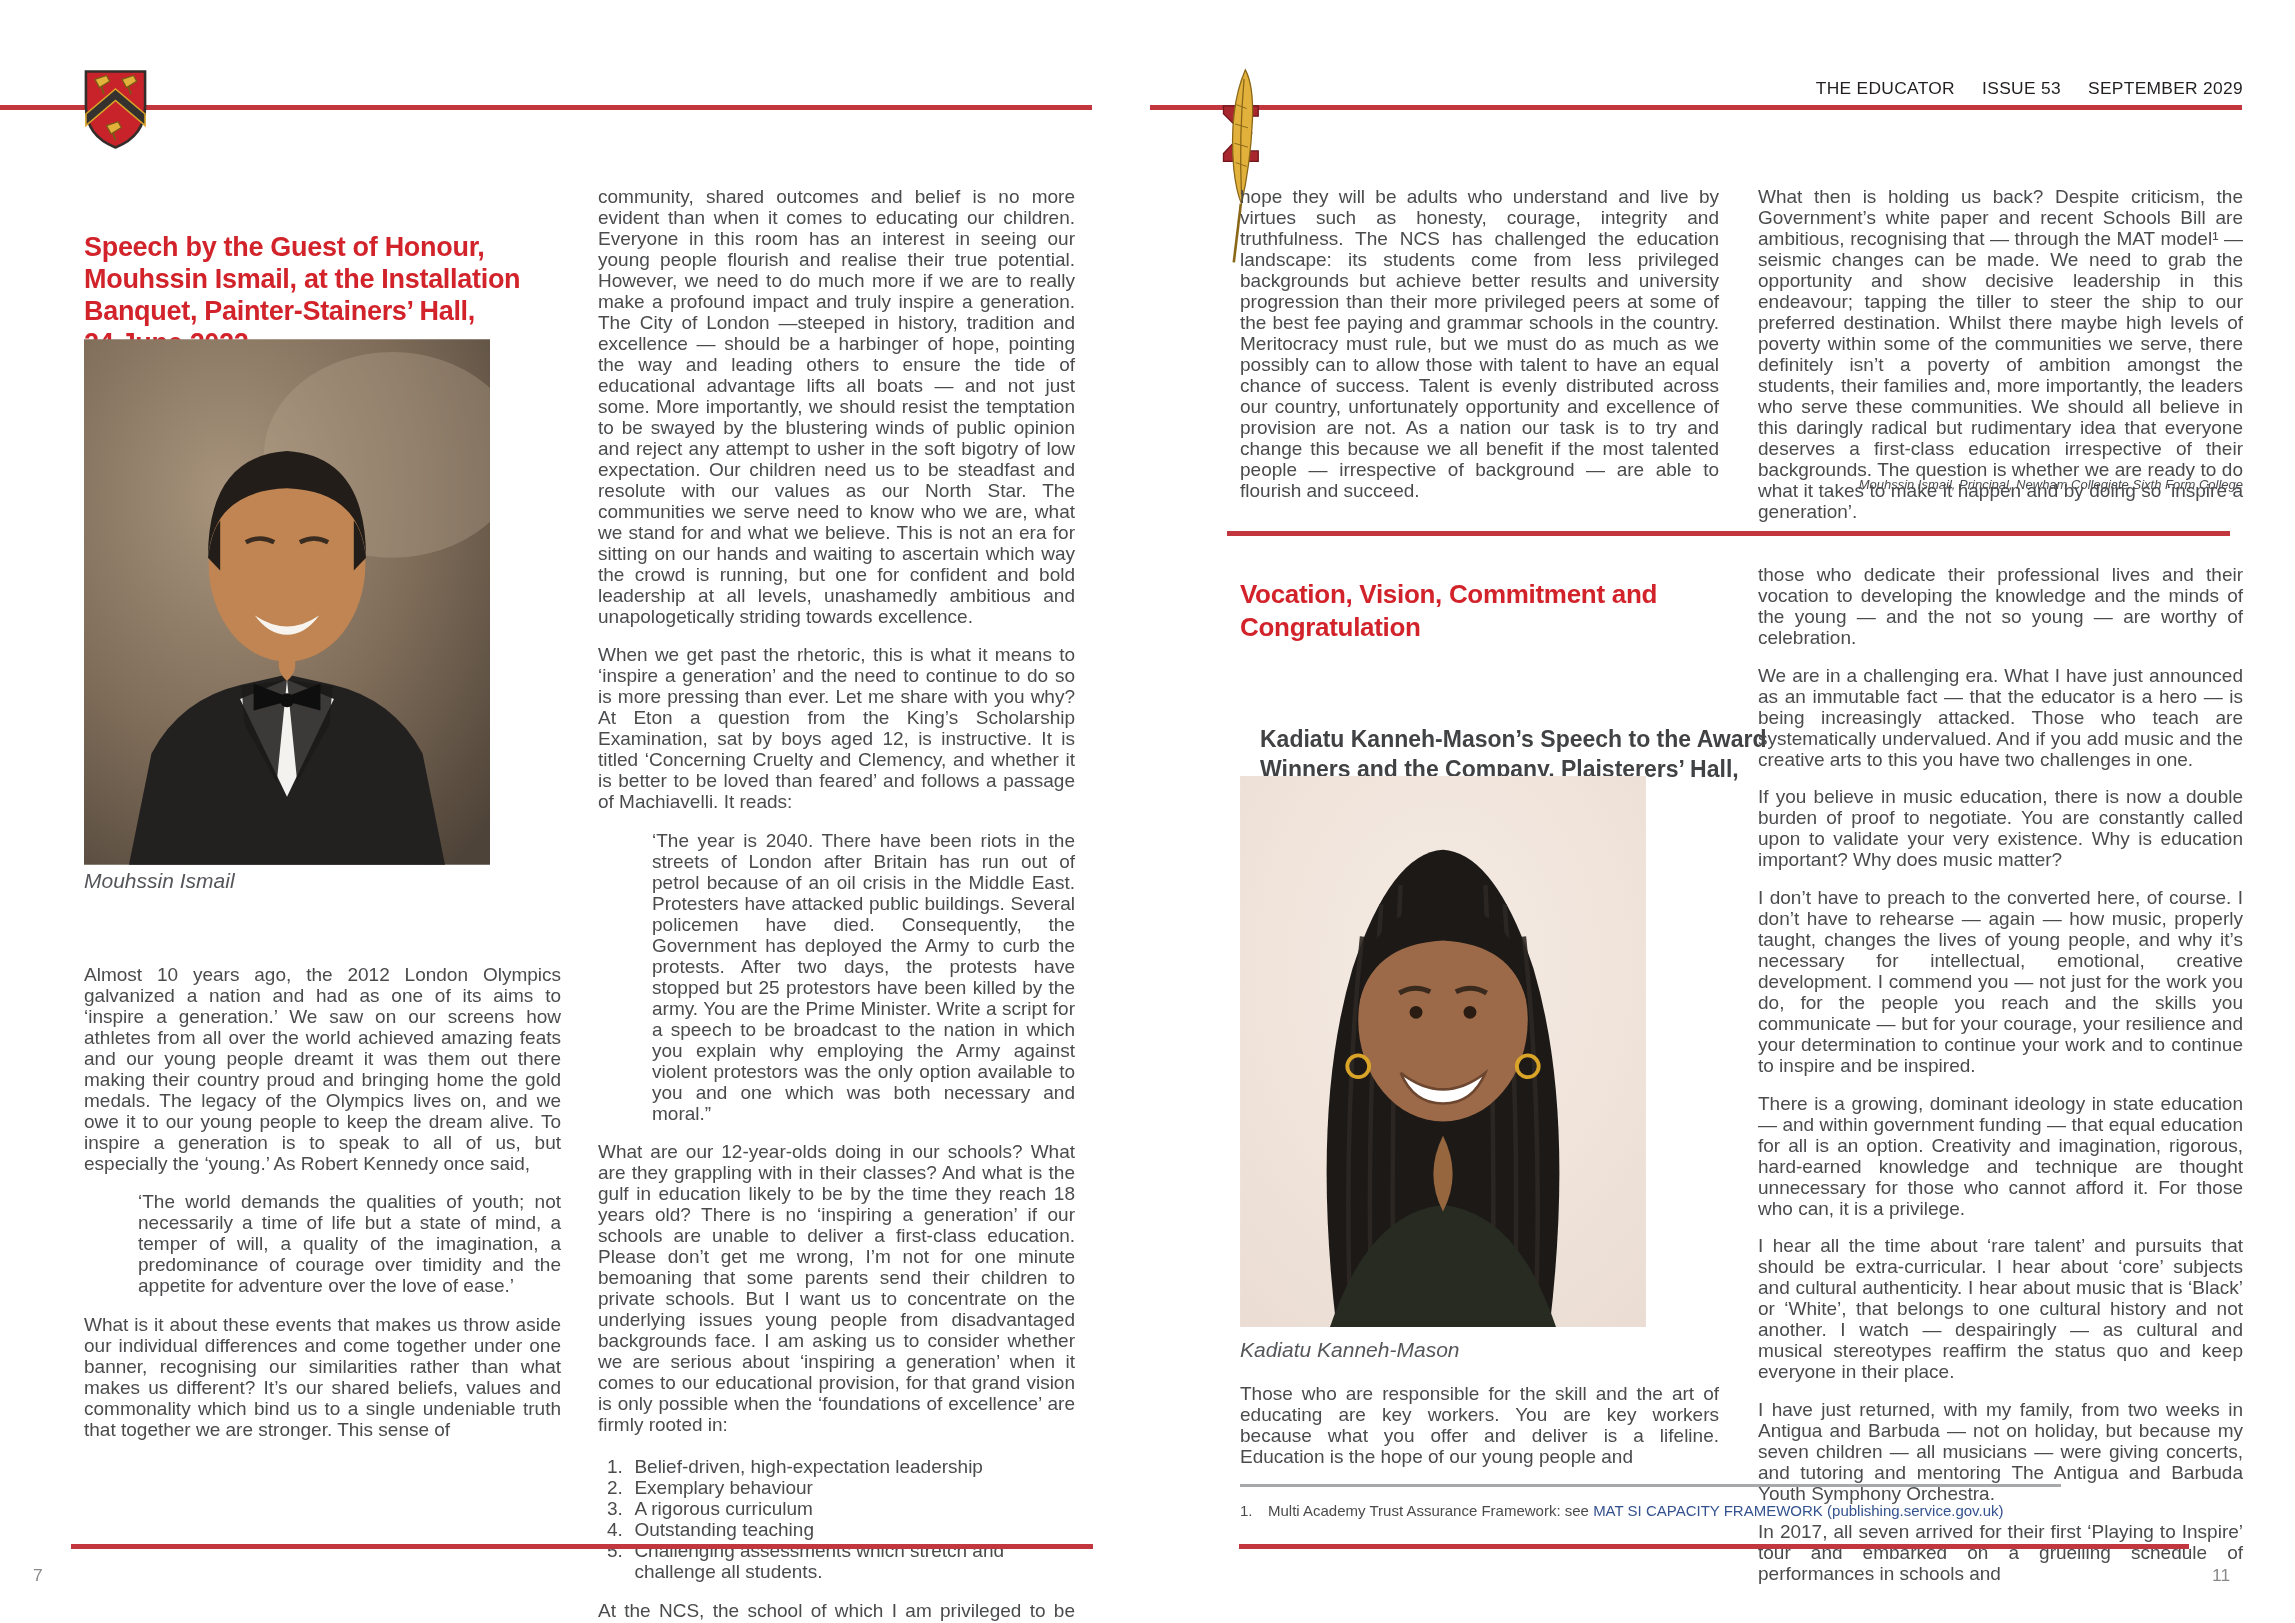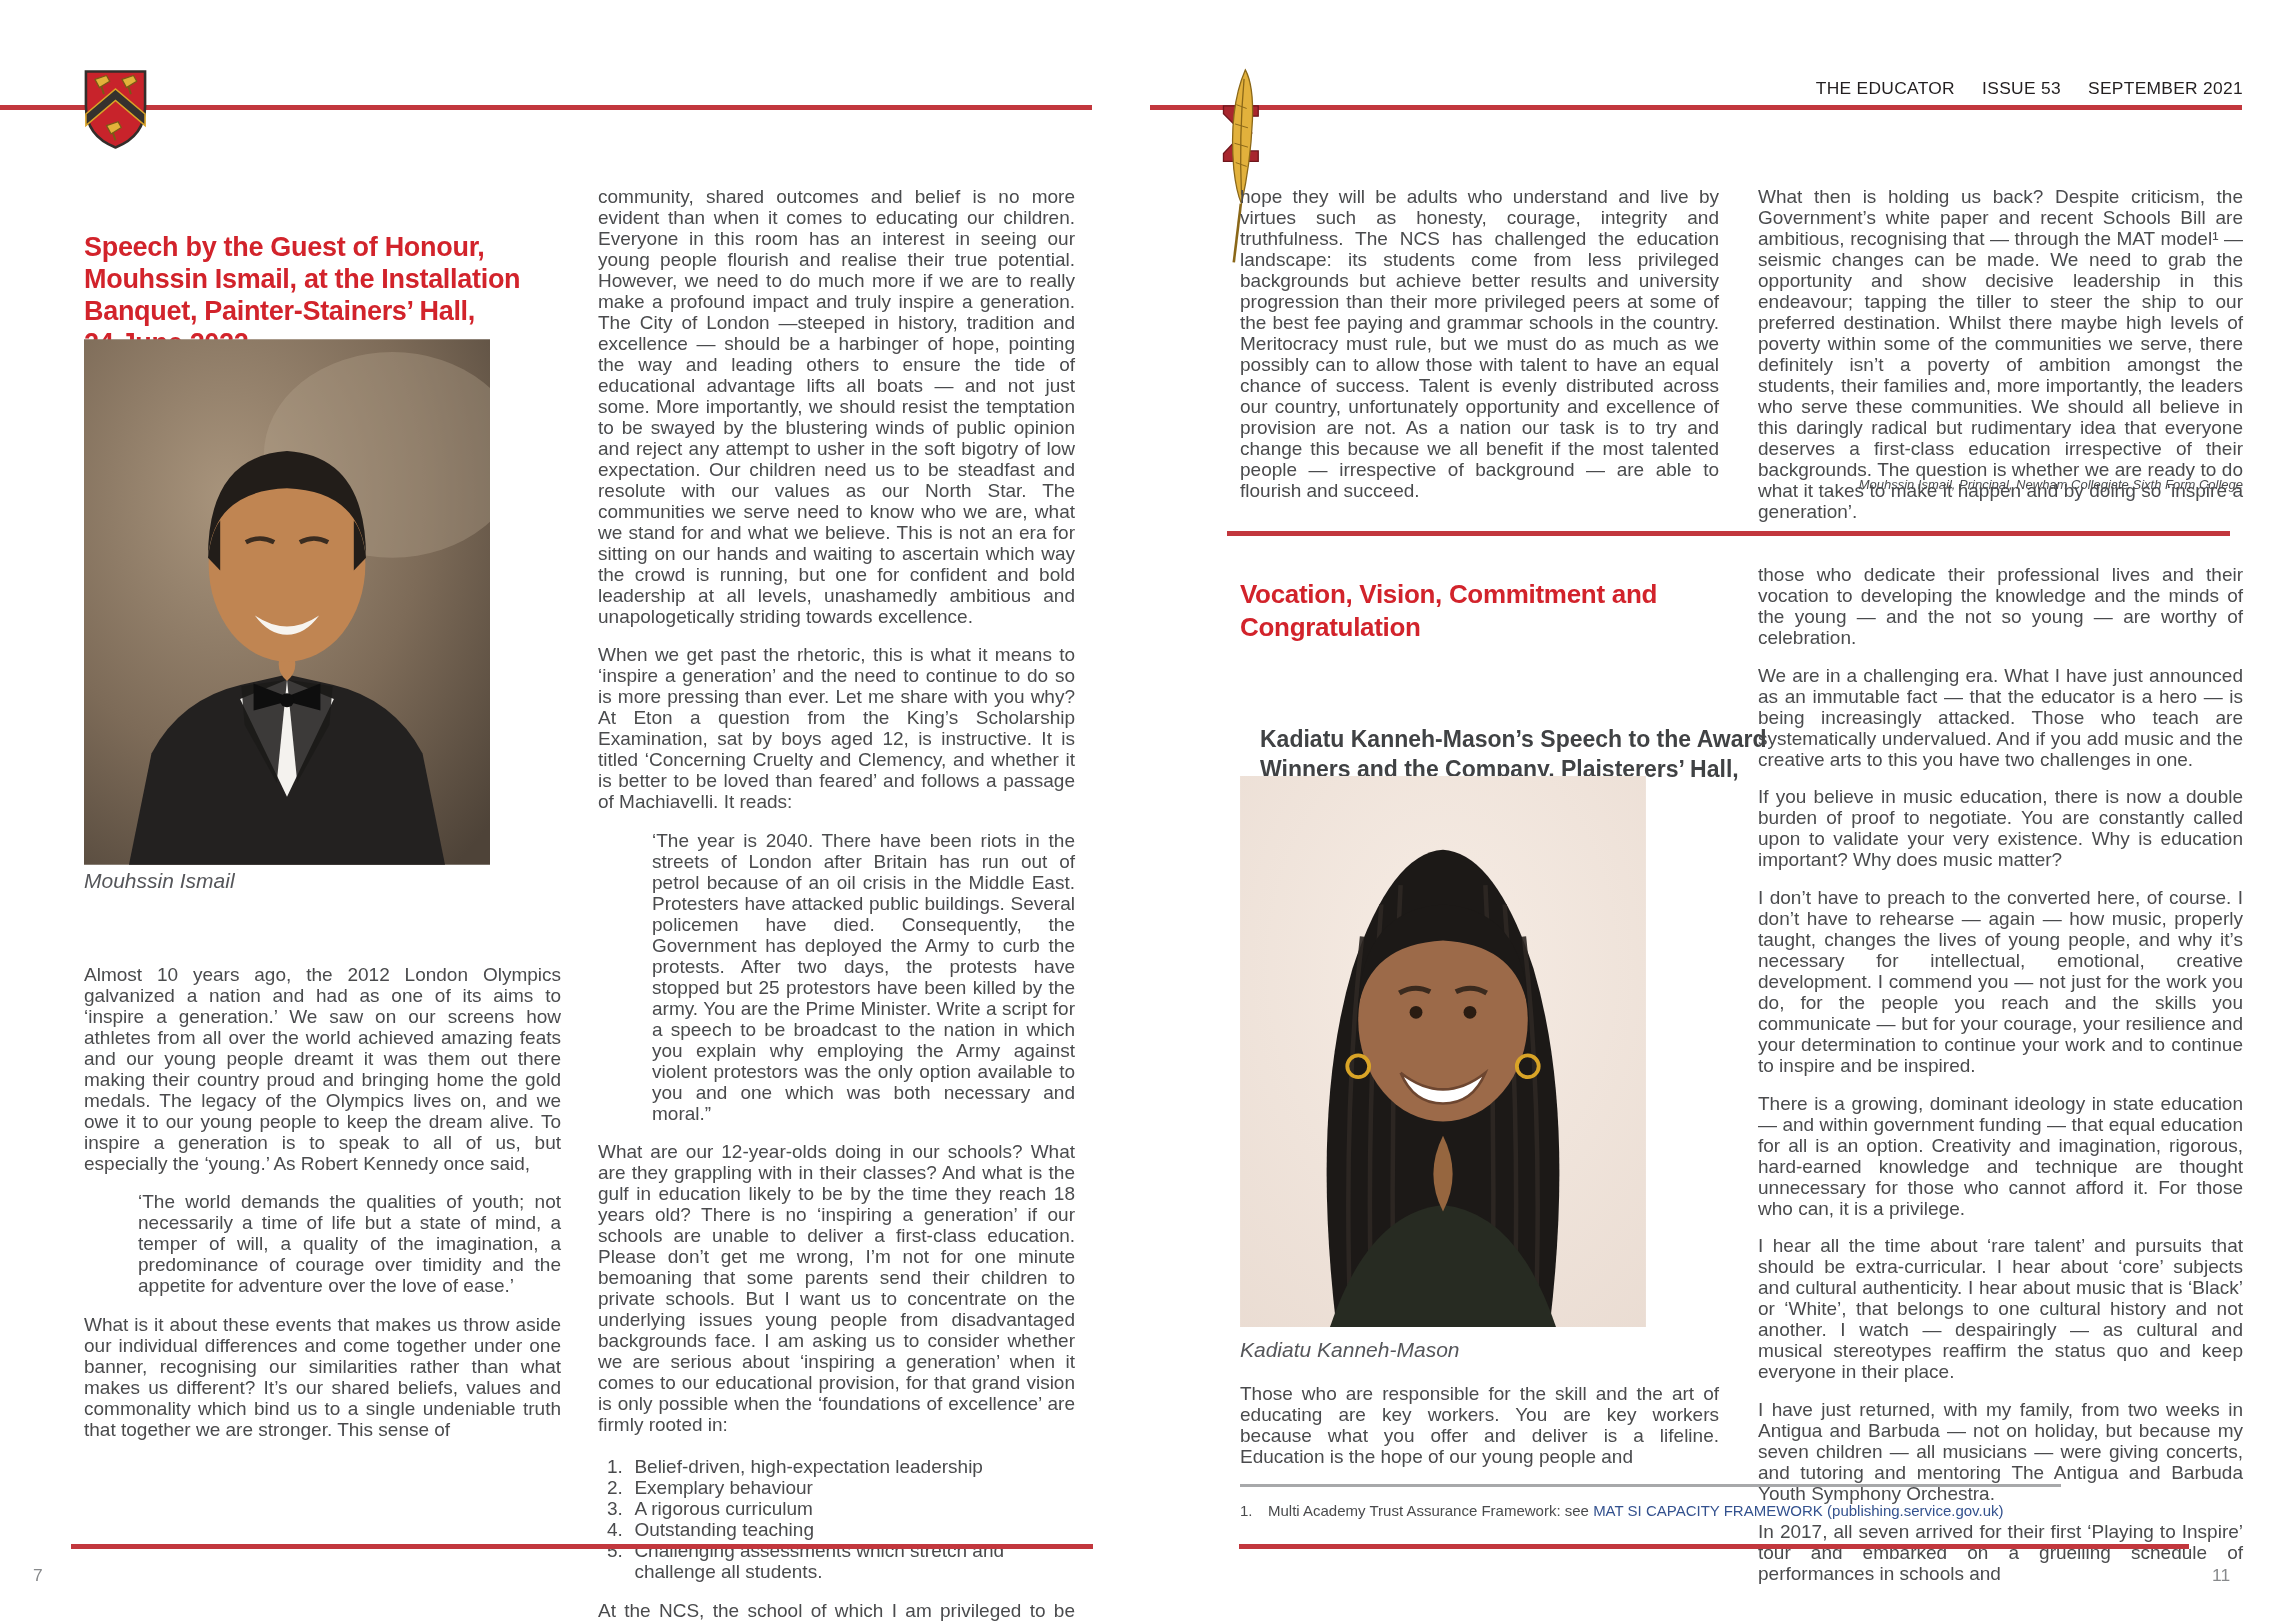--- a/index.html
+++ b/index.html
@@ -110,21 +110,21 @@
       </ol>
     <p>At the NCS, the school of which I am privileged to be Principal, our really statement is pretty clear — to ‘inspire our students to do what inspires them’. I hope that they will be inspired to leave a lasting legacy and add value to their communities. But, above all else, I</p>
   </div>
 
   <div class="rule-red" style="left:71px;top:1544px;width:1022px;height:4.5px;"></div>
   <div class="pagenum" style="left:33px;top:1565px;">7</div>
 
   <div class="pageheader">
     <span>THE EDUCATOR</span>
     <span class="gap">ISSUE 53</span>
-    <span class="gap">SEPTEMBER 2021</span>
+    <span class="gap">SEPTEMBER 2029</span>
   </div>
 
   <div class="rule-red" style="left:1150px;top:105px;width:1092px;"></div>
 
   <div class="logo" style="left:1217px;top:66px;width:49px;height:206px;">
     <svg width="49" height="206" viewBox="0 0 76 320">
       <path d="M10,62 H64 L64,78 L32,78 L54,104 L32,132 H64 V148 H10 L10,136 L40,104 L10,74 Z" fill="#a8262e" stroke="#6e161c" stroke-width="2"></path>
       <path d="M44,6 Q18,66 26,160 Q30,196 38,214 Q52,152 55,84 Q57,30 44,6 Z" fill="#e2b13c" stroke="#8a6718" stroke-width="2"></path>
       <path d="M42,20 Q34,110 38,200" stroke="#8a6718" stroke-width="2" fill="none"></path>
       <path d="M30,60 l16,6 M28,90 l20,6 M27,120 l21,6 M29,150 l17,6" stroke="#8a6718" stroke-width="1.5"></path>

